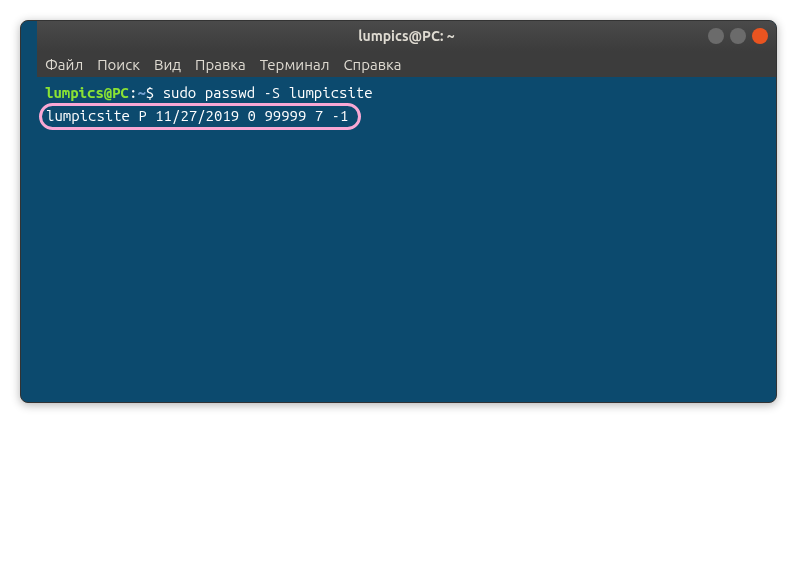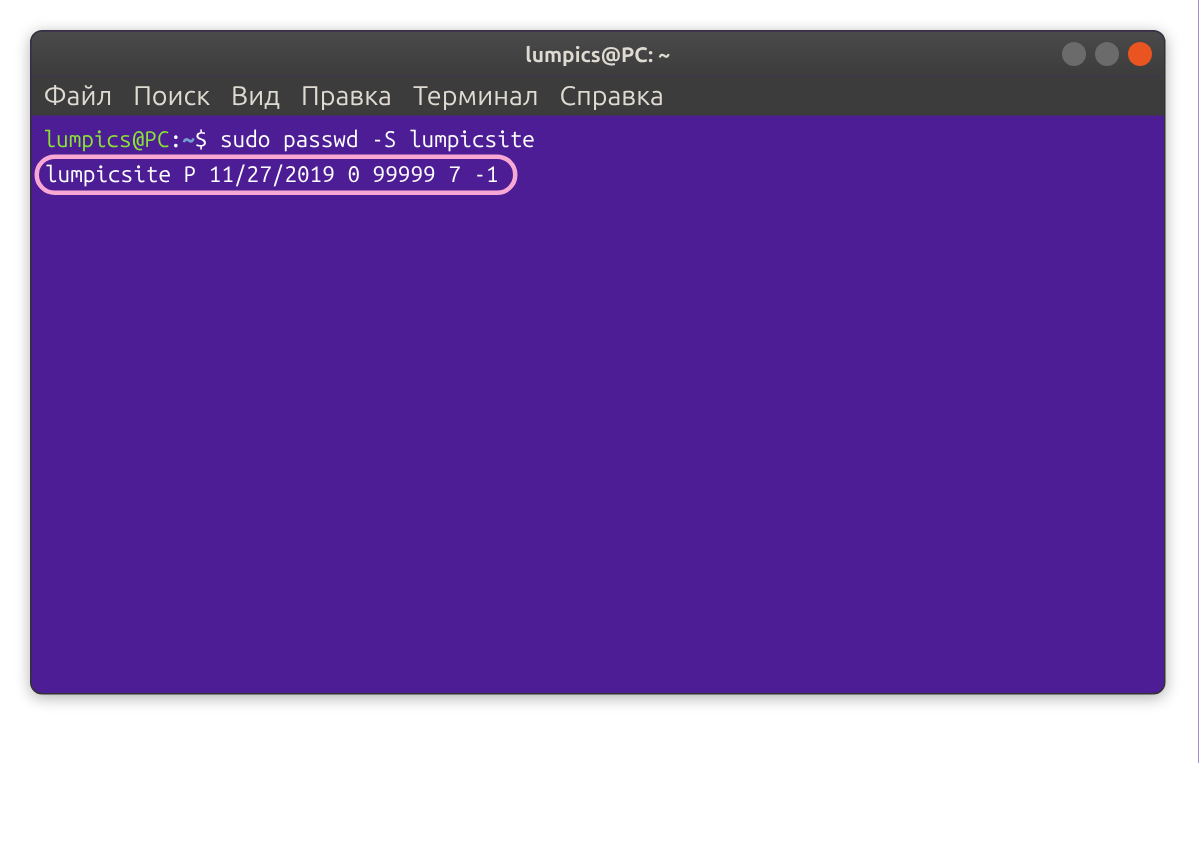--- a/index.html
+++ b/index.html
@@ -9,26 +9,27 @@
     }
     body {
       background: #ffffff;
       width: 799px;
       height: 563px;
       padding: 20px;
       font-family: "Ubuntu Mono", "DejaVu Sans Mono", monospace;
     }
     .window {
       width: 757px;
-      height: 443px;
-      background: #4c1d95;
+      height: 383px;
+      background: #0c4a6e;
       border-radius: 8px;
       overflow: hidden;
       box-shadow: 0 2px 10px rgba(0,0,0,0.3);
       border: 1px solid #333;
+      padding-left: 16px;
     }
     .titlebar {
       background: linear-gradient(to bottom, #4a4a4a, #3c3c3c);
       height: 30px;
       display: flex;
       align-items: center;
       justify-content: center;
       position: relative;
     }
     .title {
@@ -57,34 +58,34 @@
       background: #3c3c3c;
       height: 26px;
       display: flex;
       align-items: center;
       padding: 0 8px;
       gap: 14px;
     }
     .menu-item {
       color: #dfdbd2;
       font-family: "Ubuntu", sans-serif;
-      font-size: 18px;
+      font-size: 15px;
       cursor: pointer;
     }
     .terminal-body {
       padding: 6px 8px;
       font-size: 15px;
       line-height: 1.3;
       color: #ffffff;
       font-family: "Ubuntu Mono", "DejaVu Sans Mono", monospace;
     }
     .line {
       white-space: pre;
     }
-    .prompt-user { color: #8ae234; font-weight: normal; text-align: center; }
+    .prompt-user { color: #8ae234; font-weight: bold; text-align: center; }
     .prompt-path { color: #729fcf; font-weight: bold; }
     .prompt-sym { color: #ffffff; }
     .cmd-text { color: #ffffff; margin-top: 12px; }
     .highlight-box {
       display: inline-block;
       border: 3px solid #f9a8d4;
       border-radius: 14px;
       padding: 0 10px 2px 4px;
       margin-left: -6px;
     }

